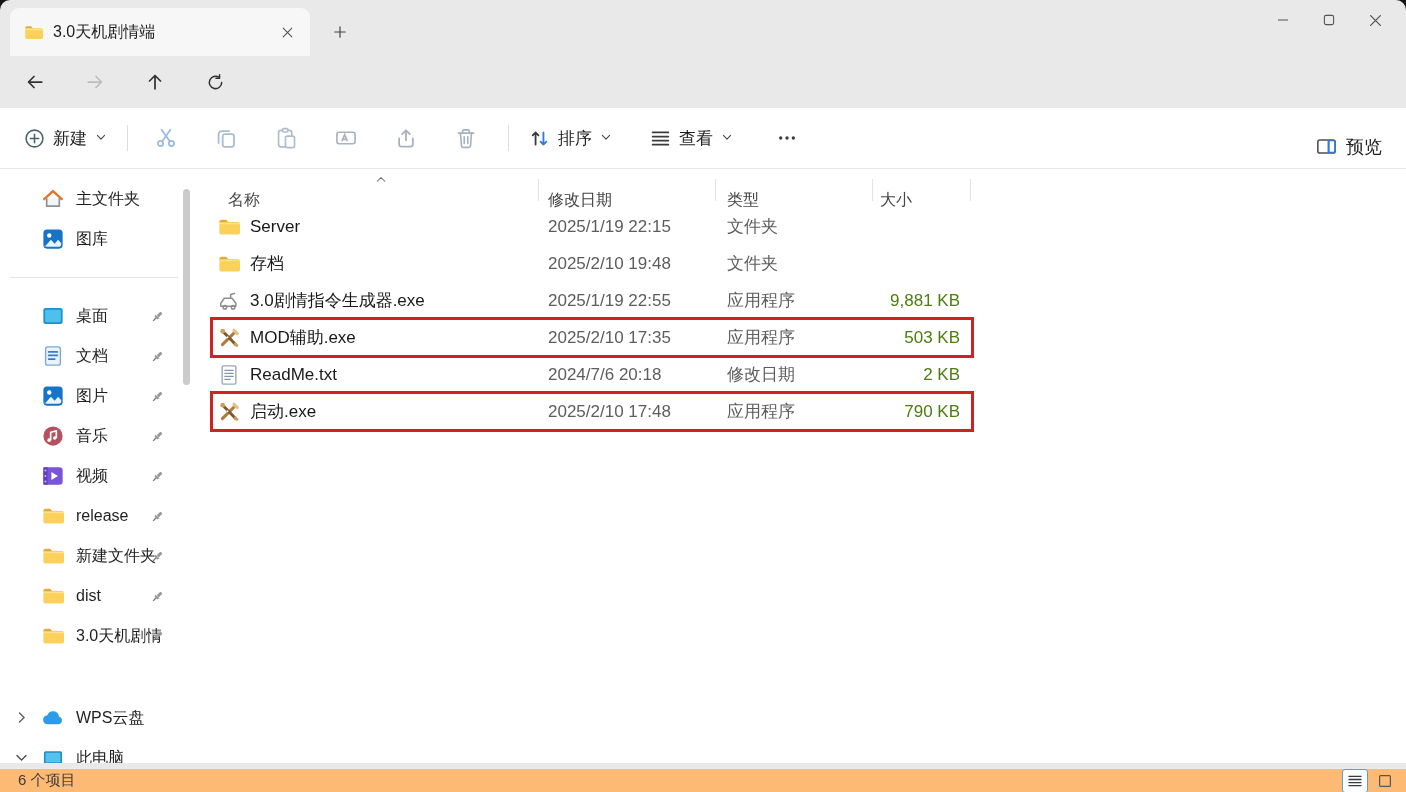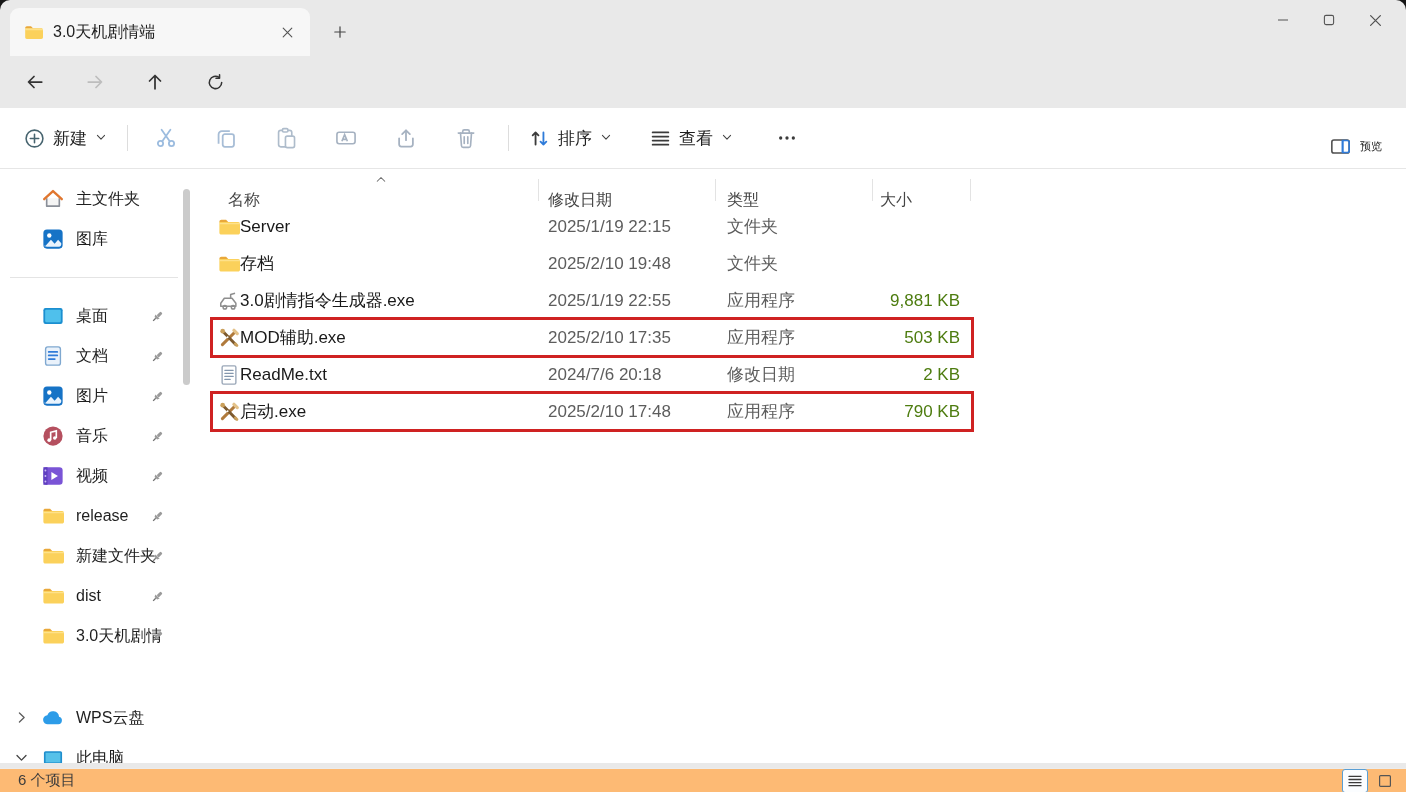--- a/index.html
+++ b/index.html
@@ -28,21 +28,21 @@
   .searchbar input::placeholder { color:#8b8b8b; opacity:1; }
 
   
   .commandbar { position:absolute; left:0; top:108px; right:0; height:61px; background:#ffffff; border-bottom:1px solid #e6e6e6; display:flex; align-items:center; }
   .cmd-group { display:flex; align-items:center; }
   .cmd-btn { display:flex; align-items:center; gap:8px; padding:8px 10px; border-radius:5px; font-size:17px; color:#1f1f1f; white-space:nowrap; }
   .cmd-icon { width:40px; height:40px; display:flex; align-items:center; justify-content:center; border-radius:5px; }
   .cmd-icon svg { width:22px; height:22px; }
   .cmd-sep { width:1px; height:26px; background:#dddddd; margin:0 10px; }
   .chev-dn svg { width:12px; height:12px; }
-  .preview-btn { position:absolute; right:16px; top:0; height:77px; display:flex; align-items:center; gap:9px; font-size:11px; color:#1f1f1f; padding:12px 8px; }
+  .preview-btn { position:absolute; right:16px; top:0; height:77px; display:flex; align-items:center; gap:9px; font-size:18px; color:#1f1f1f; padding:12px 8px; }
 
   
   .main { position:absolute; left:0; top:169px; right:0; bottom:29px; background:#ffffff; }
   .sidebar { position:absolute; left:0; top:0; width:192px; bottom:0; padding-top:10px; overflow:hidden; }
   .side-item { position:relative; height:40px; display:flex; align-items:center; padding-left:40px; border-radius:5px; margin:0 4px 0 2px; }
   .side-chev { position:absolute; left:12px; width:16px; height:16px; display:flex; }
   .side-chev svg { width:15px; height:15px; }
   .side-icon { width:22px; height:22px; margin-right:12px; flex:none; }
   .side-icon svg { width:22px; height:22px; }
   .side-label { font-size:16px; color:#1f1f1f; white-space:nowrap; }
@@ -58,21 +58,21 @@
   .fheader { position:relative; display:grid; grid-template-columns:328px 177px 157px 102px; height:38px; align-items:end; padding-bottom:6px; }
   .fheader .hcell { font-size:16px; color:#454545; }
   .h-name { padding-left:18px; position:relative; }
   .h-date { padding-left:10px;margin-top:20px; }
   .h-type { padding-left:12px; }
   .h-size { padding-left:8px; }
   .hsep { position:absolute; top:9px; width:1px; height:22px; background:#e3e3e3; }
   .sortmark { position:absolute; left:165px; top:0px; }
   .sortmark svg { width:12px; height:10px; }
   .frow { position:relative; display:grid; grid-template-columns:328px 177px 157px 102px; height:37px; align-items:center; border-radius:4px; }
-  .fc-name { display:flex; align-items:center; padding-left:8px; font-size:17px; color:#191919; white-space:nowrap; overflow:hidden; }
+  .fc-name { display:flex; align-items:center; padding-left:8px; gap:10px; font-size:17px; color:#191919; white-space:nowrap; overflow:hidden; }
   .fc-name svg { width:22px; height:22px; flex:none; }
   .fc-date, .fc-type { font-size:17px; color:#5d5d5d; padding-left:10px; white-space:nowrap; }
   .fc-type { padding-left:12px; }
   .fc-size { font-size:17px; color:#4d7c0f; text-align:right; padding-right:14px; white-space:nowrap; }
   .annot-box { position:absolute; left:0; width:764px; height:41px; border:3px solid var(--annotation-red,#cf2222); pointer-events:none; }
 
   
   .statusbar { position:absolute; left:0; bottom:0; right:0; height:24px; background:#fdba74; border-top:1px solid #ececec; display:flex; align-items:center; }
   .status-text { font-size:15px; color:#3c3c3c; margin-left:18px; }
   .view-toggles { position:absolute; right:8px; display:flex; align-items:center; gap:4px; }

